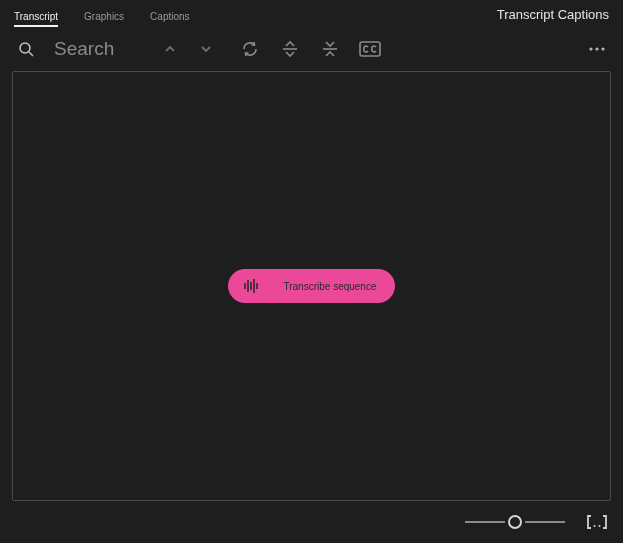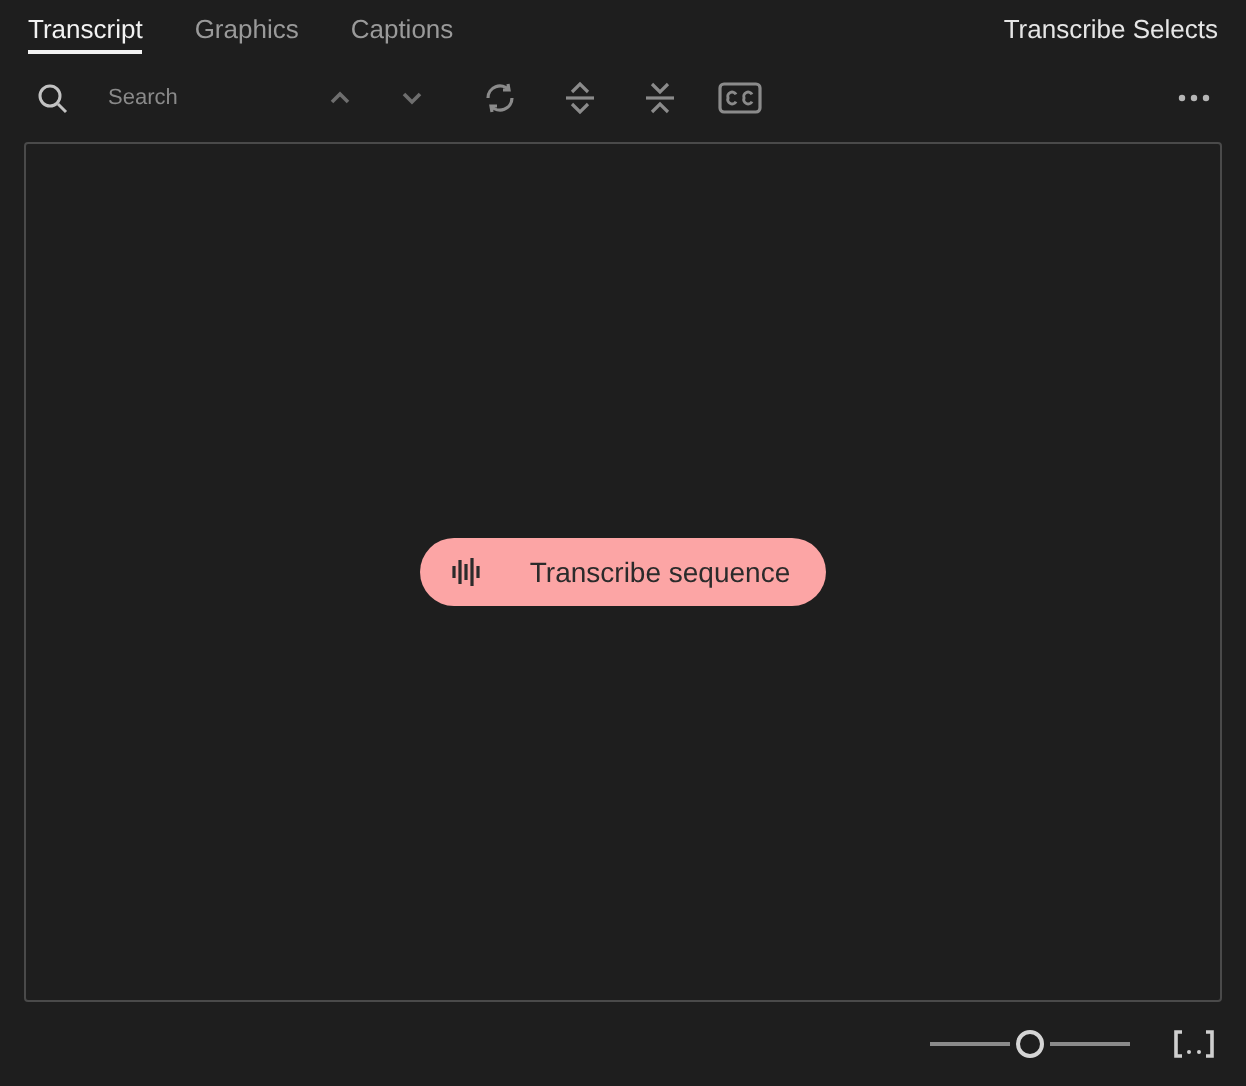--- a/index.html
+++ b/index.html
@@ -21,21 +21,21 @@
   }
   
   .tabs-row {
     display: flex;
     align-items: flex-end;
     height: 27px;
     padding: 0 14px 0 14px;
     background: #1e1e1e;
   }
   .tab {
-    font-size: 13px;
+    font-size: 10px;
     color: #9a9a9a;
     margin-right: 26px;
     padding-bottom: 5px;
     cursor: pointer;
     user-select: none;
   }
   .tab.active {
     color: #f2f2f2;
     border-bottom: 2px solid #f2f2f2;
     padding-bottom: 3px;
@@ -70,21 +70,21 @@
   .search-wrap {
     display: flex;
     align-items: center;
     flex: 0 0 auto;
   }
   .search-input {
     background: transparent;
     border: none;
     outline: none;
     color: #84cc16;
-    font-size: 11px;
+    font-size: 19px;
     width: 100px;
     margin-left: 14px;
   }
   .search-input::placeholder { color: #8a8a8a; }
   .toolbar-gap { width: 12px; }
   .chev-group {
     display: flex;
     align-items: center;
     margin-left: 2px;
   }
@@ -101,26 +101,26 @@
     flex: 1 1 auto;
     margin: 0 12px 0 12px;
     border: 1px solid #4a4a4a;
     border-radius: 2px;
     background: #1e1e1e;
     display: flex;
     align-items: center;
     justify-content: center;
   }
   .transcribe-btn {
-    background: #fca5a5;
+    background: #ec4899;
     color: #2b2b2b;
     border: none;
     border-radius: 18px;
     padding: 8px 18px 8px 14px;
-    font-size: 14px;
+    font-size: 10px;
     display: flex;
     align-items: center;
     gap: 23px;
     cursor: pointer;
     font-family: inherit;
   }
   .transcribe-btn svg { display: block; }
   
   .footer-row {
     height: 42px;
@@ -140,21 +140,21 @@
 </head>
 <body>
 
 <div class="panel">
 
   <div class="tabs-row">
     <div class="tab active">Transcript</div>
     <div class="tab">Graphics</div>
     <div class="tab">Captions</div>
     <div class="tabs-spacer"></div>
-    <div class="tabs-right">Transcribe Selects</div>
+    <div class="tabs-right">Transcript Captions</div>
   </div>
 
   <div class="toolbar-row">
     <div class="search-wrap">
       <span class="icon-btn">
         <svg width="16" height="16" viewBox="0 0 16 16" fill="none">
           <circle cx="7" cy="7" r="5" stroke="#c2c2c2" stroke-width="1.5"></circle>
           <line x1="11" y1="11" x2="15" y2="15" stroke="#c2c2c2" stroke-width="1.5"></line>
         </svg>
       </span>

